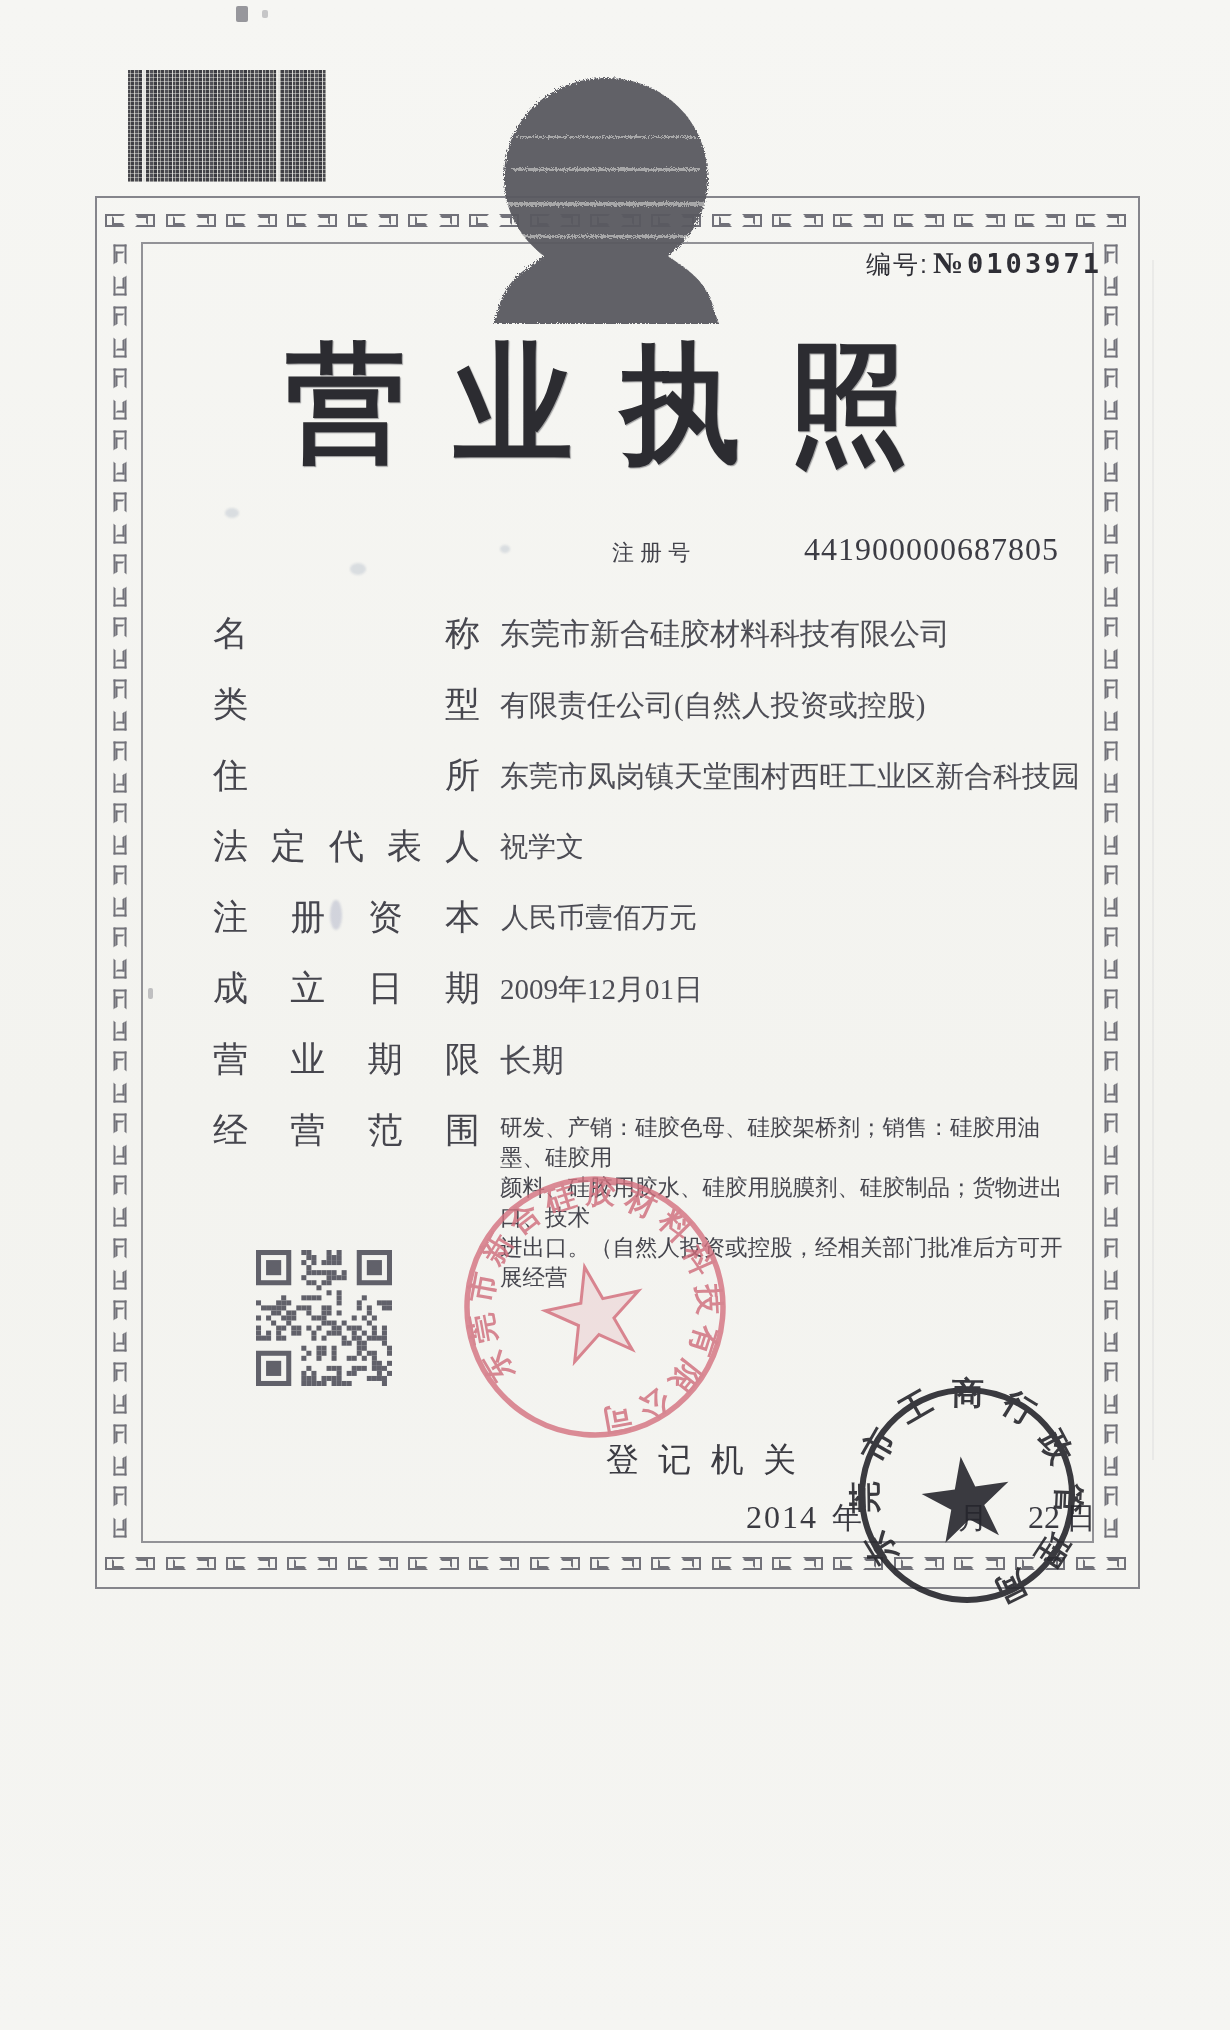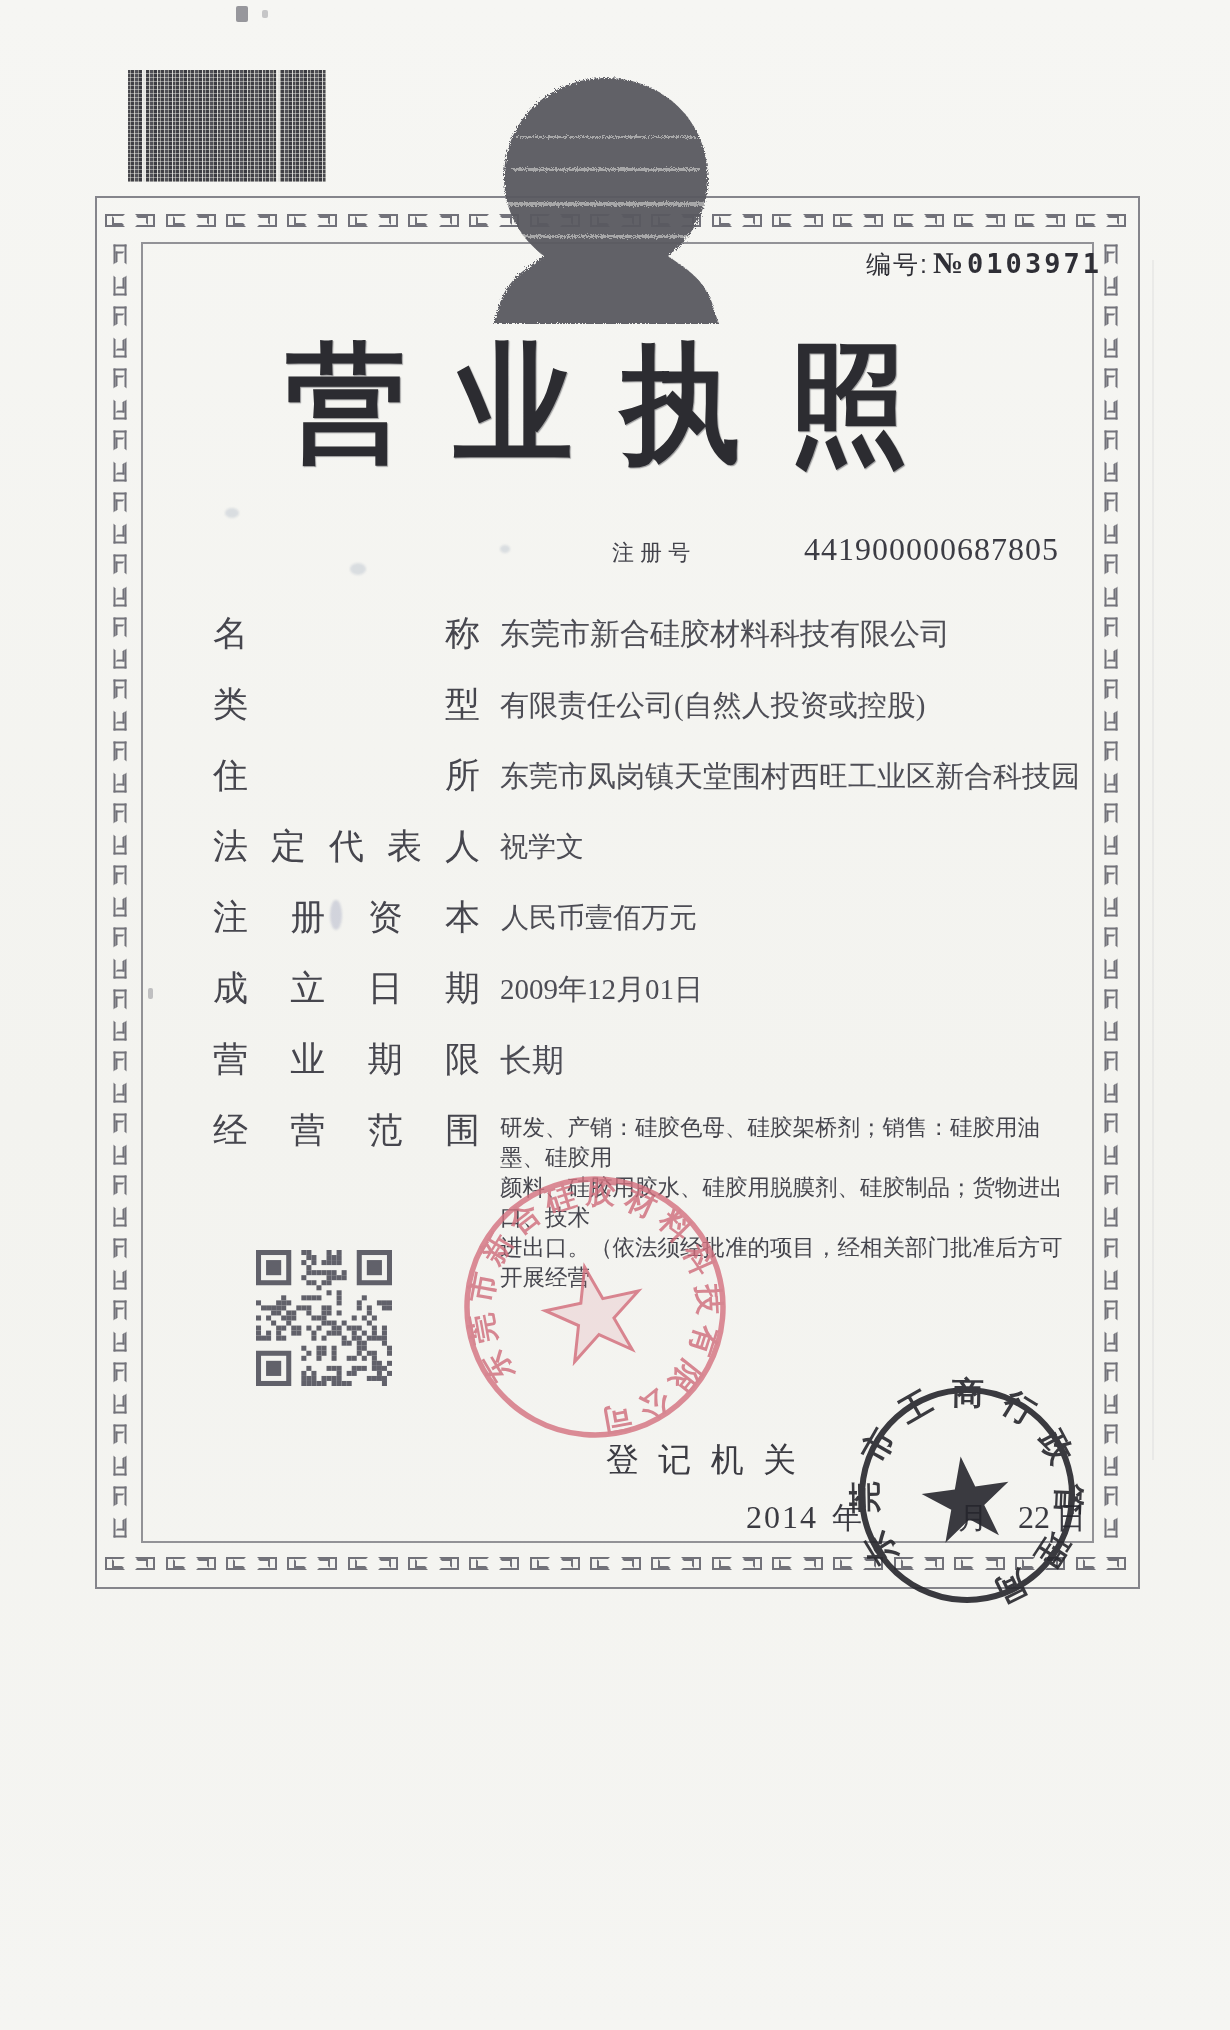--- a/index.html
+++ b/index.html
@@ -69,21 +69,21 @@
   .black-stamp{position:absolute;left:824px;top:1352px;width:286px;height:286px;z-index:7;}
 
   
   .registrar-label{position:absolute;left:606px;top:1438px;width:190px;display:flex;justify-content:space-between;
                    font-size:33px;color:#3b3b42;font-weight:500;z-index:4;}
   .date-row{position:absolute;left:746px;top:1498px;display:flex;align-items:baseline;z-index:5;
             font-family:"Liberation Serif","DejaVu Serif",serif;color:#3a3a41;}
   .date-year{font-size:32px;letter-spacing:2px;}
   .date-u{font-size:30px;margin-left:14px;}
   .date-mu{margin-left:96px;}
-  .date-day{font-size:32px;margin-left:30px;}
+  .date-day{font-size:32px;margin-left:40px;}
   .date-du{margin-left:6px;}
 
   
   .footer-url{position:absolute;left:98px;top:1604px;font-family:"DejaVu Sans Mono",monospace;
               font-size:17.5px;color:#3f3f47;letter-spacing:.5px;z-index:4;}
   .footer-publisher{position:absolute;left:706px;top:1600px;font-family:"Liberation Serif","DejaVu Serif",serif;
               font-size:20.5px;font-weight:600;color:#33333a;letter-spacing:1.5px;z-index:4;}
 
   
   .speck{position:absolute;border-radius:50%;background:rgba(95,115,150,.18);filter:blur(1px);z-index:2;}
@@ -368,21 +368,21 @@
     <div class="frow">
       <div class="flabel">
           <span>经</span>
           <span>营</span>
           <span>范</span>
           <span>围</span>
         </div>
       <div class="fvalue scope">
         <div>研发、产销：硅胶色母、硅胶架桥剂；销售：硅胶用油墨、硅胶用</div>
         <div>颜料、硅胶用胶水、硅胶用脱膜剂、硅胶制品；货物进出口、技术</div>
-        <div>进出口。（依法须经批准的项目，经相关部门批准后方可开展经营</div>
+        <div>进出口。（自然人投资或控股，经相关部门批准后方可开展经营</div>
       </div>
     </div>
   </div>
 
   <svg id="qr-svg" class="qr" viewBox="0 0 135 135">
       <rect x="45" y="0" width="5" height="5" fill="#4d4d58"></rect>
       <rect x="50" y="0" width="5" height="5" fill="#4d4d58"></rect>
       <rect x="70" y="0" width="5" height="5" fill="#4d4d58"></rect>
       <rect x="80" y="0" width="5" height="5" fill="#4d4d58"></rect>
       <rect x="50" y="5" width="5" height="5" fill="#4d4d58"></rect>

